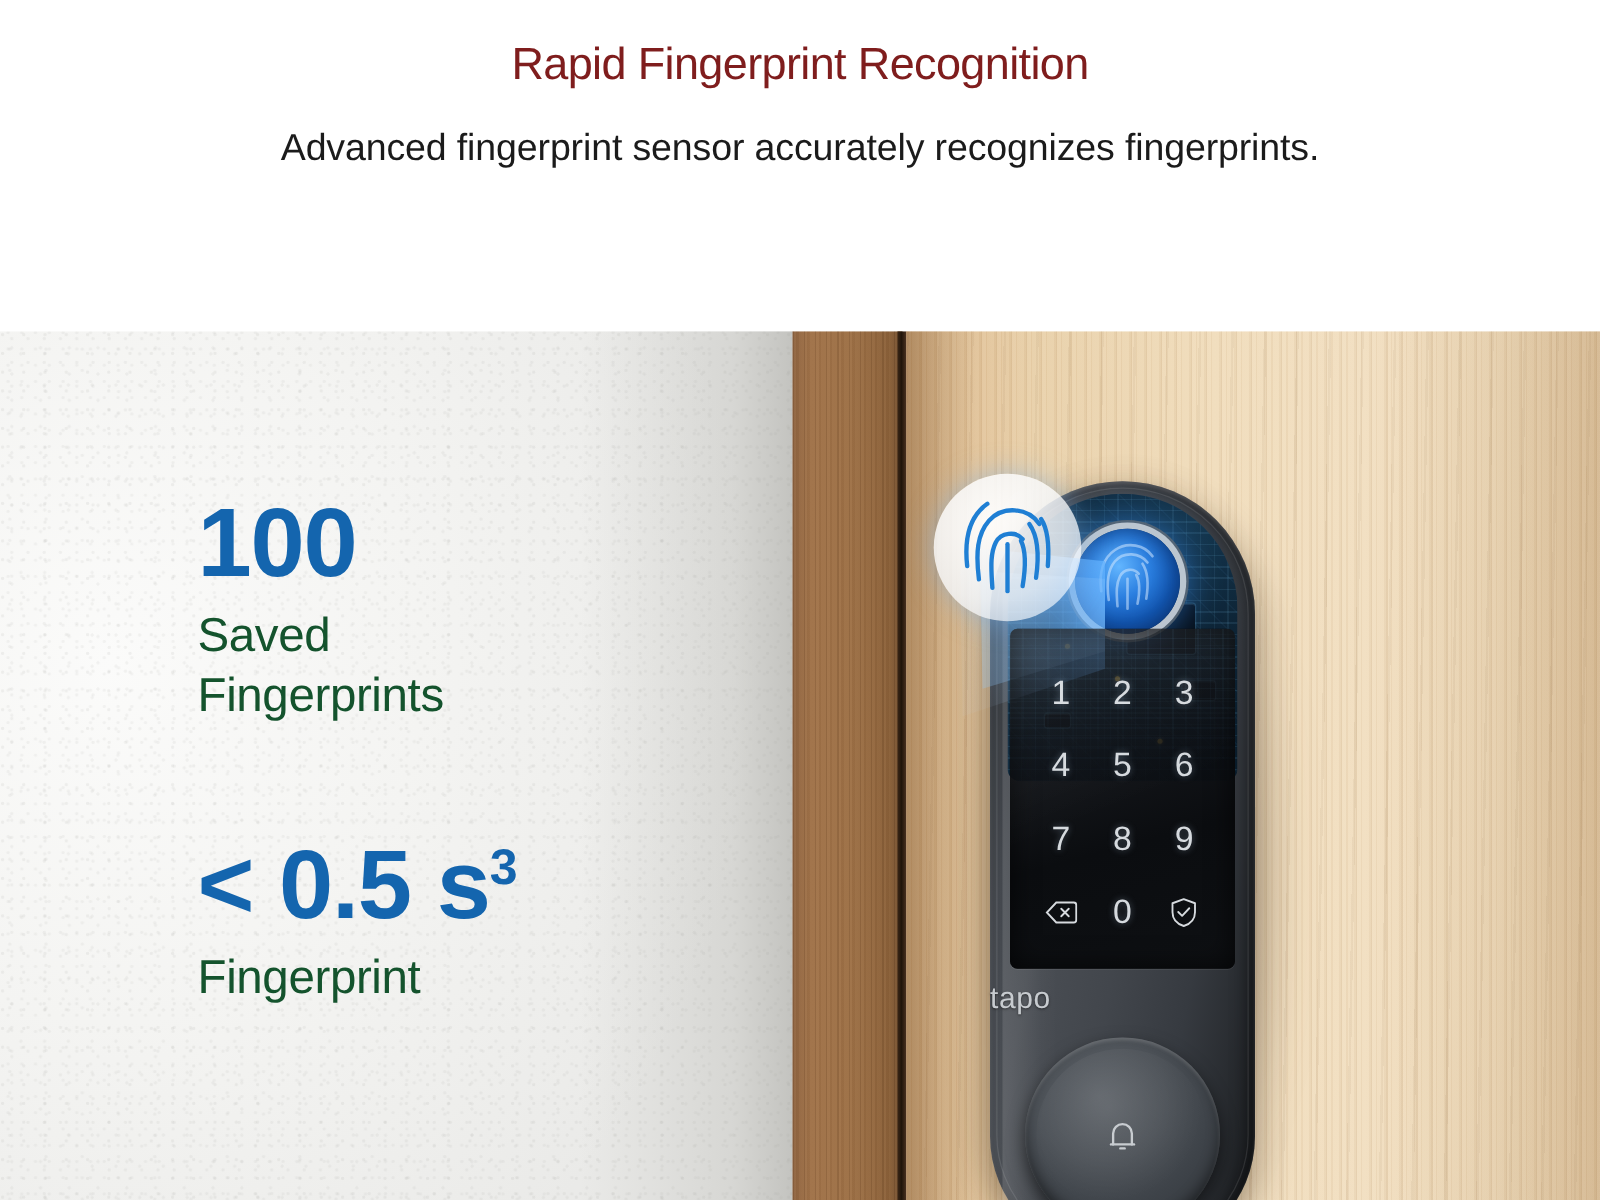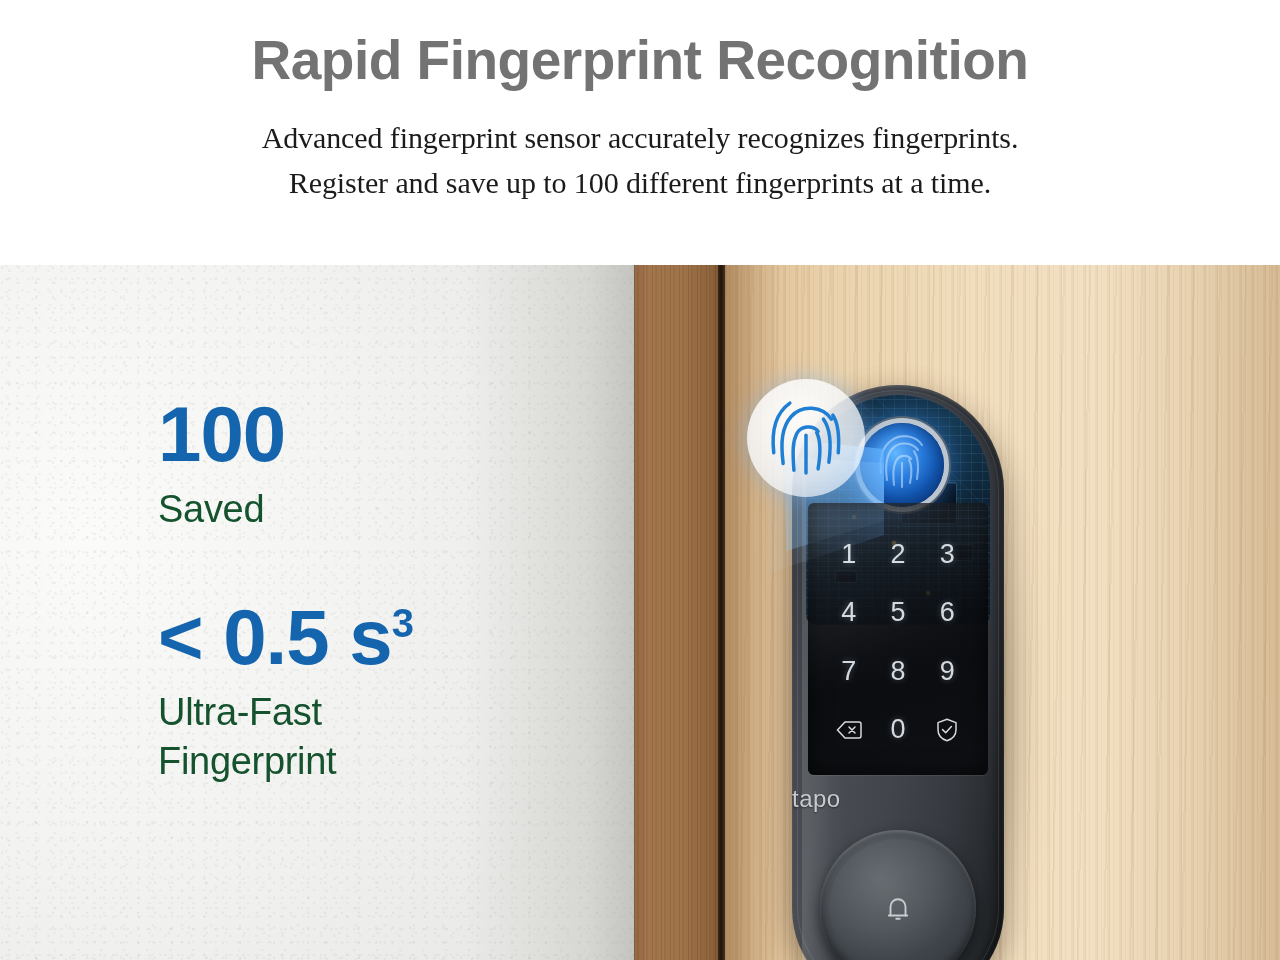--- a/index.html
+++ b/index.html
@@ -14,36 +14,35 @@
   .page { position:relative; width:1280px; height:960px; overflow:hidden; }
 
   
   .header {
     position:absolute; left:0; top:0; width:1280px; height:265px;
     background:#ffffff;
     display:flex; flex-direction:column; align-items:center;
   }
   .headline {
     margin-top:33px;
-    font-size:55px;
-    font-weight:bold;
-    color:#737373;
+    font-size:36px;
+    font-weight:normal;
+    color:#7f1d1d;
     letter-spacing:-0.5px;
     line-height:1.0;
     text-align:center;
   }
   .subcopy {
     margin-top:27px;
     font-size:30px;
     font-weight:400;
     color:#1b1b1b;
     line-height:1.50;
     text-align:center;
     letter-spacing:-0.1px;
-    font-family:Liberation Serif, serif;
   }
 
   
   .stage {
     position:absolute; left:0; top:265px; width:1280px; height:695px;
     overflow:hidden;
   }
 
   
   .wall {
@@ -278,21 +277,21 @@
     display:flex; align-items:center; justify-content:center;
   }
   .bell-btn::after {
     content:""; position:absolute; inset:9px; border-radius:50%;
     background:radial-gradient(circle at 42% 34%, rgba(255,255,255,.09) 0%, rgba(255,255,255,0) 62%);
   }
   .bell-btn svg { width:30px; height:30px; display:block; position:relative; z-index:2; }
 
   
   .stats { position:absolute; left:158px; top:130px; width:420px; }
-  .stat { margin-bottom:65px; }
+  .stat { margin-bottom:86px; }
   .stat:last-child { margin-bottom:1px; }
   .stat-value {
     color:#1465ae;
     font-size:78px;
     font-weight:bold;
     line-height:1.0;
     letter-spacing:-1px;
     white-space:nowrap;
   }
   .stat-value .sup {
@@ -313,21 +312,20 @@
 </style>
 </head>
 <body>
 
 <div class="page">
 
   <div class="header">
     <h1 class="headline">Rapid Fingerprint Recognition</h1>
     <div class="subcopy">
       <div>Advanced fingerprint sensor accurately recognizes fingerprints.</div>
-      <div>Register and save up to 100 different fingerprints at a time.</div>
     </div>
   </div>
 
   <div class="stage">
 
     <div class="wall">
       <div class="wall-grain"></div>
       <div class="wall-shade"></div>
     </div>
 
@@ -441,29 +439,29 @@
     </div>
 
     <div class="stats">
 
       <div class="stat">
         <div class="stat-value">
           <span>100</span><span class="sup"></span>
         </div>
         <div class="stat-label">
           <div>Saved</div>
+          <div>Fingerprints</div>
         </div>
       </div>
 
       <div class="stat">
         <div class="stat-value">
           <span>&lt; 0.5 s</span><span class="sup">3</span>
         </div>
         <div class="stat-label">
-          <div>Ultra-Fast</div>
           <div>Fingerprint</div>
         </div>
       </div>
 
     </div>
 
   </div>
 </div>
 
 </body></html>

